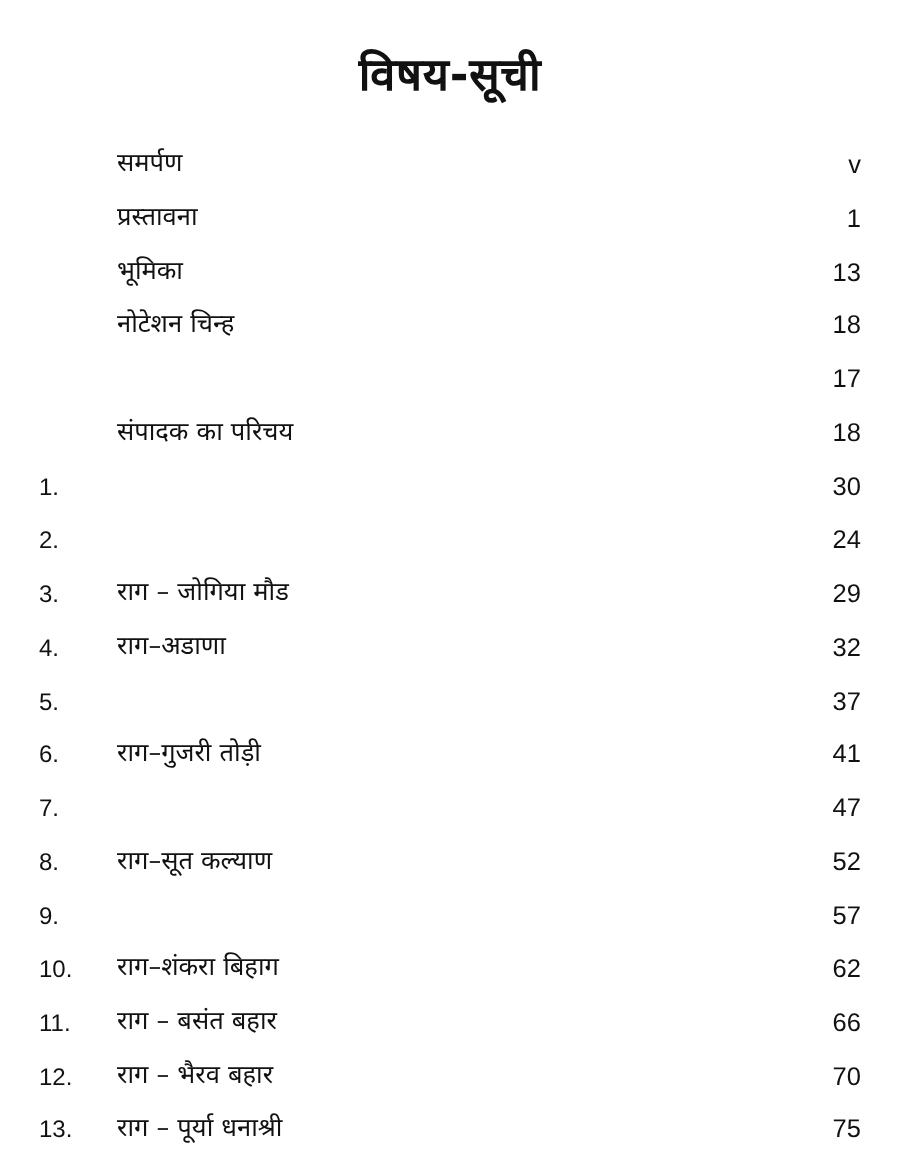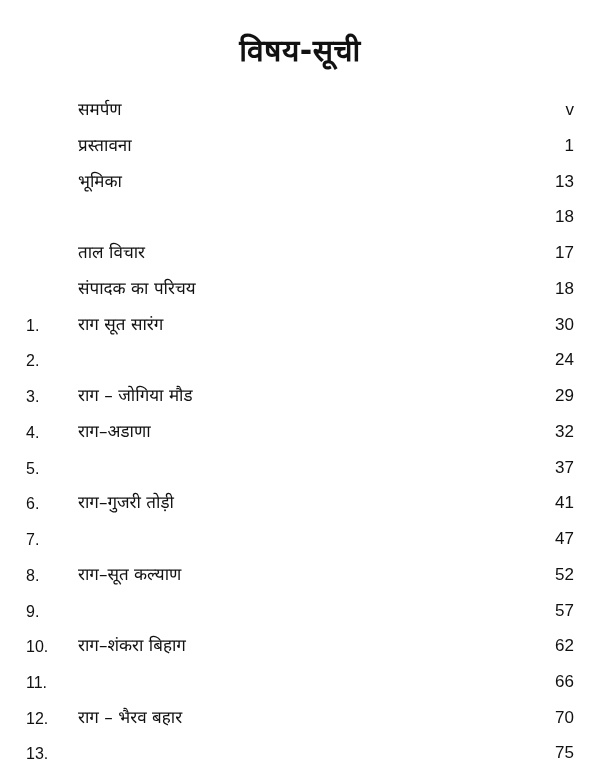--- a/index.html
+++ b/index.html
@@ -88,35 +88,34 @@
       <span class="label">प्रस्तावना</span>
       <span class="page-no">1</span>
     </div>
     <div class="row" style="top:72px">
       <span class="num"></span>
       <span class="label">भूमिका</span>
       <span class="page-no">13</span>
     </div>
     <div class="row" style="top:107px">
       <span class="num"></span>
+      <span class="label">नोटेशन चिन्ह</span>
       <span class="page-no">18</span>
     </div>
     <div class="row" style="top:143px">
       <span class="num"></span>
-      <span class="label">ताल विचार</span>
       <span class="page-no">17</span>
     </div>
     <div class="row" style="top:179px">
       <span class="num"></span>
       <span class="label">संपादक का परिचय</span>
       <span class="page-no">18</span>
     </div>
     <div class="row" style="top:215px">
       <span class="num">1.</span>
-      <span class="label">राग सूत सारंग</span>
       <span class="page-no">30</span>
     </div>
     <div class="row" style="top:250px">
       <span class="num">2.</span>
       <span class="page-no">24</span>
     </div>
     <div class="row" style="top:286px">
       <span class="num">3.</span>
       <span class="label">राग – जोगिया मौड</span>
       <span class="page-no">29</span>
@@ -148,25 +147,27 @@
       <span class="num">9.</span>
       <span class="page-no">57</span>
     </div>
     <div class="row" style="top:536px">
       <span class="num">10.</span>
       <span class="label">राग–शंकरा बिहाग</span>
       <span class="page-no">62</span>
     </div>
     <div class="row" style="top:572px">
       <span class="num">11.</span>
+      <span class="label">राग – बसंत बहार</span>
       <span class="page-no">66</span>
     </div>
     <div class="row" style="top:608px">
       <span class="num">12.</span>
       <span class="label">राग – भैरव बहार</span>
       <span class="page-no">70</span>
     </div>
     <div class="row" style="top:643px">
       <span class="num">13.</span>
+      <span class="label">राग – पूर्या धनाश्री</span>
       <span class="page-no">75</span>
     </div>
   </div>
 </div>
 
 </body></html>

